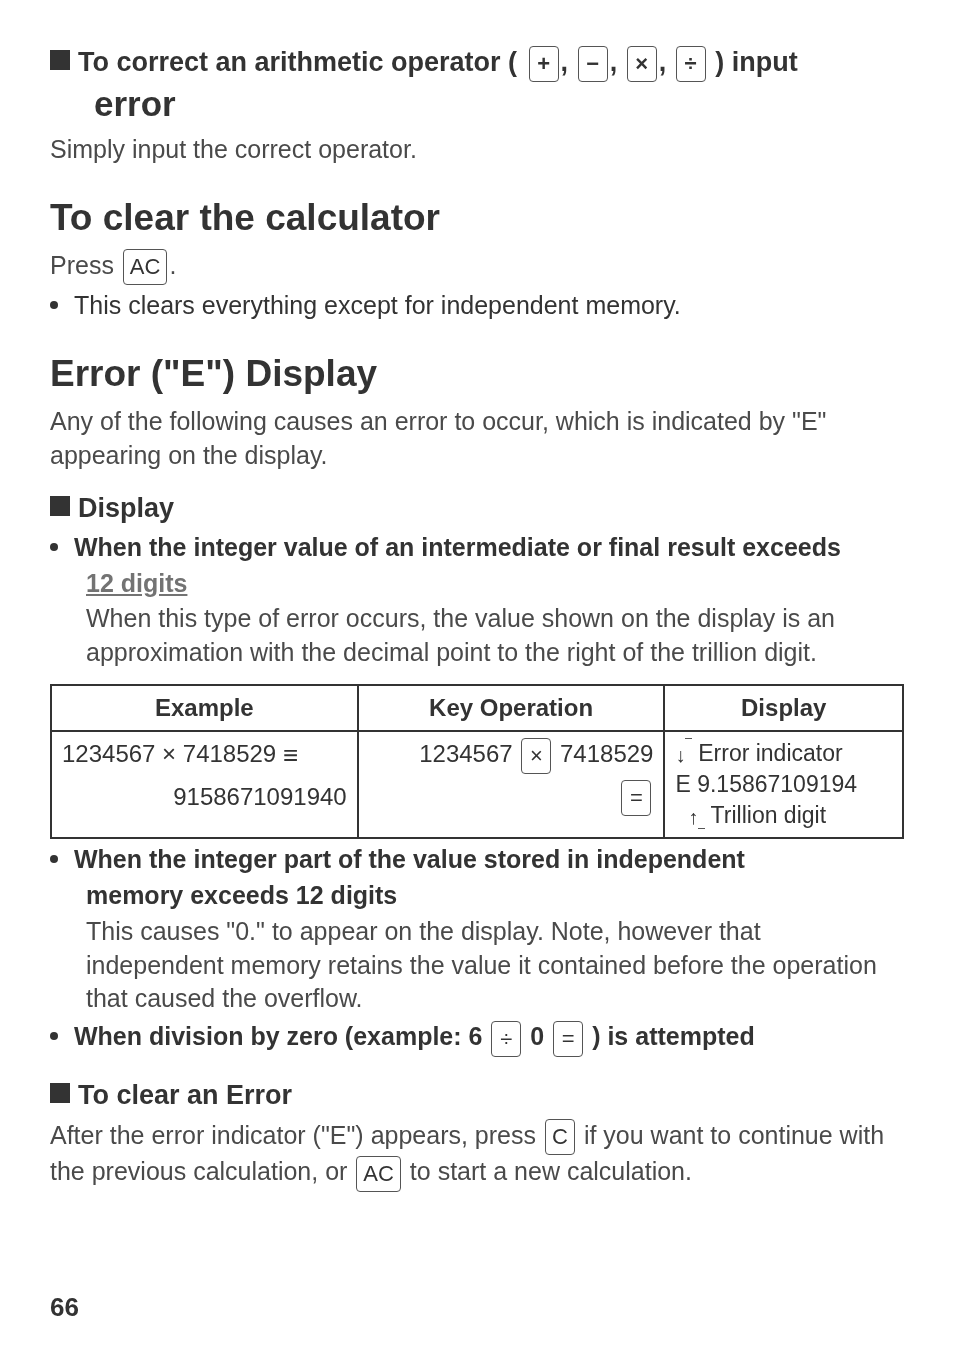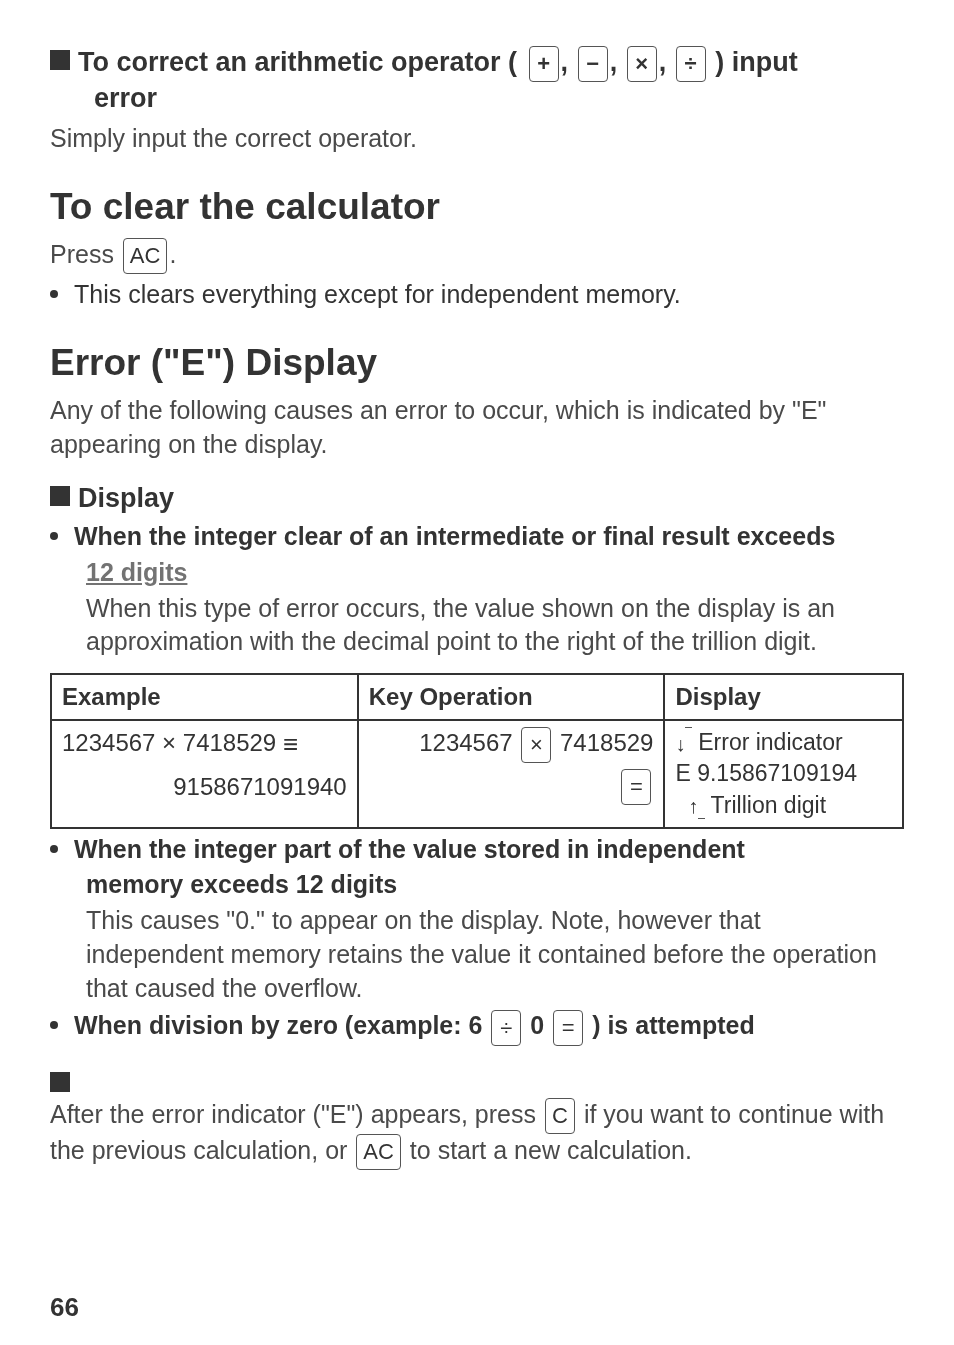--- a/index.html
+++ b/index.html
@@ -30,21 +30,21 @@
     background: #333;
     flex: 0 0 20px;
     margin-top: 6px;
   }
   .block-head .txt {
     display: inline;
   }
   .indent-sub {
     padding-left: 44px;
     font-weight: bold;
-    font-size: 27px;
+    font-size: 35px;
     margin-top: -2px;
   }
   .para {
     margin-top: 6px;
     color: #4a4a4a;
   }
   .h2 {
     font-weight: bold;
     font-size: 37px;
     color: #333;
@@ -100,21 +100,21 @@
     table-layout: fixed;
   }
   table.ex th, table.ex td {
     border: 2px solid #333;
     padding: 6px 10px;
     vertical-align: top;
     font-size: 24px;
   }
   table.ex th {
     font-weight: bold;
-    text-align: left;
+    text-align: center;
   }
   table.ex td.example-cell {
     text-align: left;
     margin-left: 20px;
   }
   table.ex td.key-cell {
     text-align: right;
     white-space: nowrap;
   }
   table.ex td.disp-cell {
@@ -182,21 +182,21 @@
 
 <div class="block-head" style="margin-top:18px;">
   <span class="sq"></span>
   <span class="txt">Display</span>
 </div>
 
 <ul class="bullets">
   <li>
     <span class="dot"></span>
     <span>
-      <span class="bold-line">When the integer clear of an intermediate or final result exceeds</span>
+      <span class="bold-line">When the integer value of an intermediate or final result exceeds</span>
     </span>
   </li>
 </ul>
 <div class="sub-indent" style="font-weight:bold; color:#737373;text-decoration:underline;">12 digits</div>
 <div class="sub-indent">When this type of error occurs, the value shown on the display is an approximation with the decimal point to the right of the trillion digit.</div>
 
 <table class="ex">
   <colgroup>
     <col style="width:36%">
     <col style="width:36%">
@@ -260,20 +260,21 @@
       <span class="keycap">÷</span>
       <span class="bold-line">0</span>
       <span class="keycap">=</span>
       <span class="bold-line">) is attempted</span>
     </span>
   </li>
 </ul>
 
 <div class="block-head" style="margin-top:20px;">
   <span class="sq"></span>
+  <span class="txt">To clear an Error</span>
 </div>
 <div class="para">
   <span>After the error indicator ("E") appears, press</span>
   <span class="keycap">C</span>
   <span>if you want to continue with the previous calculation, or</span>
   <span class="keycap">AC</span>
   <span>to start a new calculation.</span>
 </div>
 
 <div class="pgnum" style="left:50px; top:1290px;">66</div>

